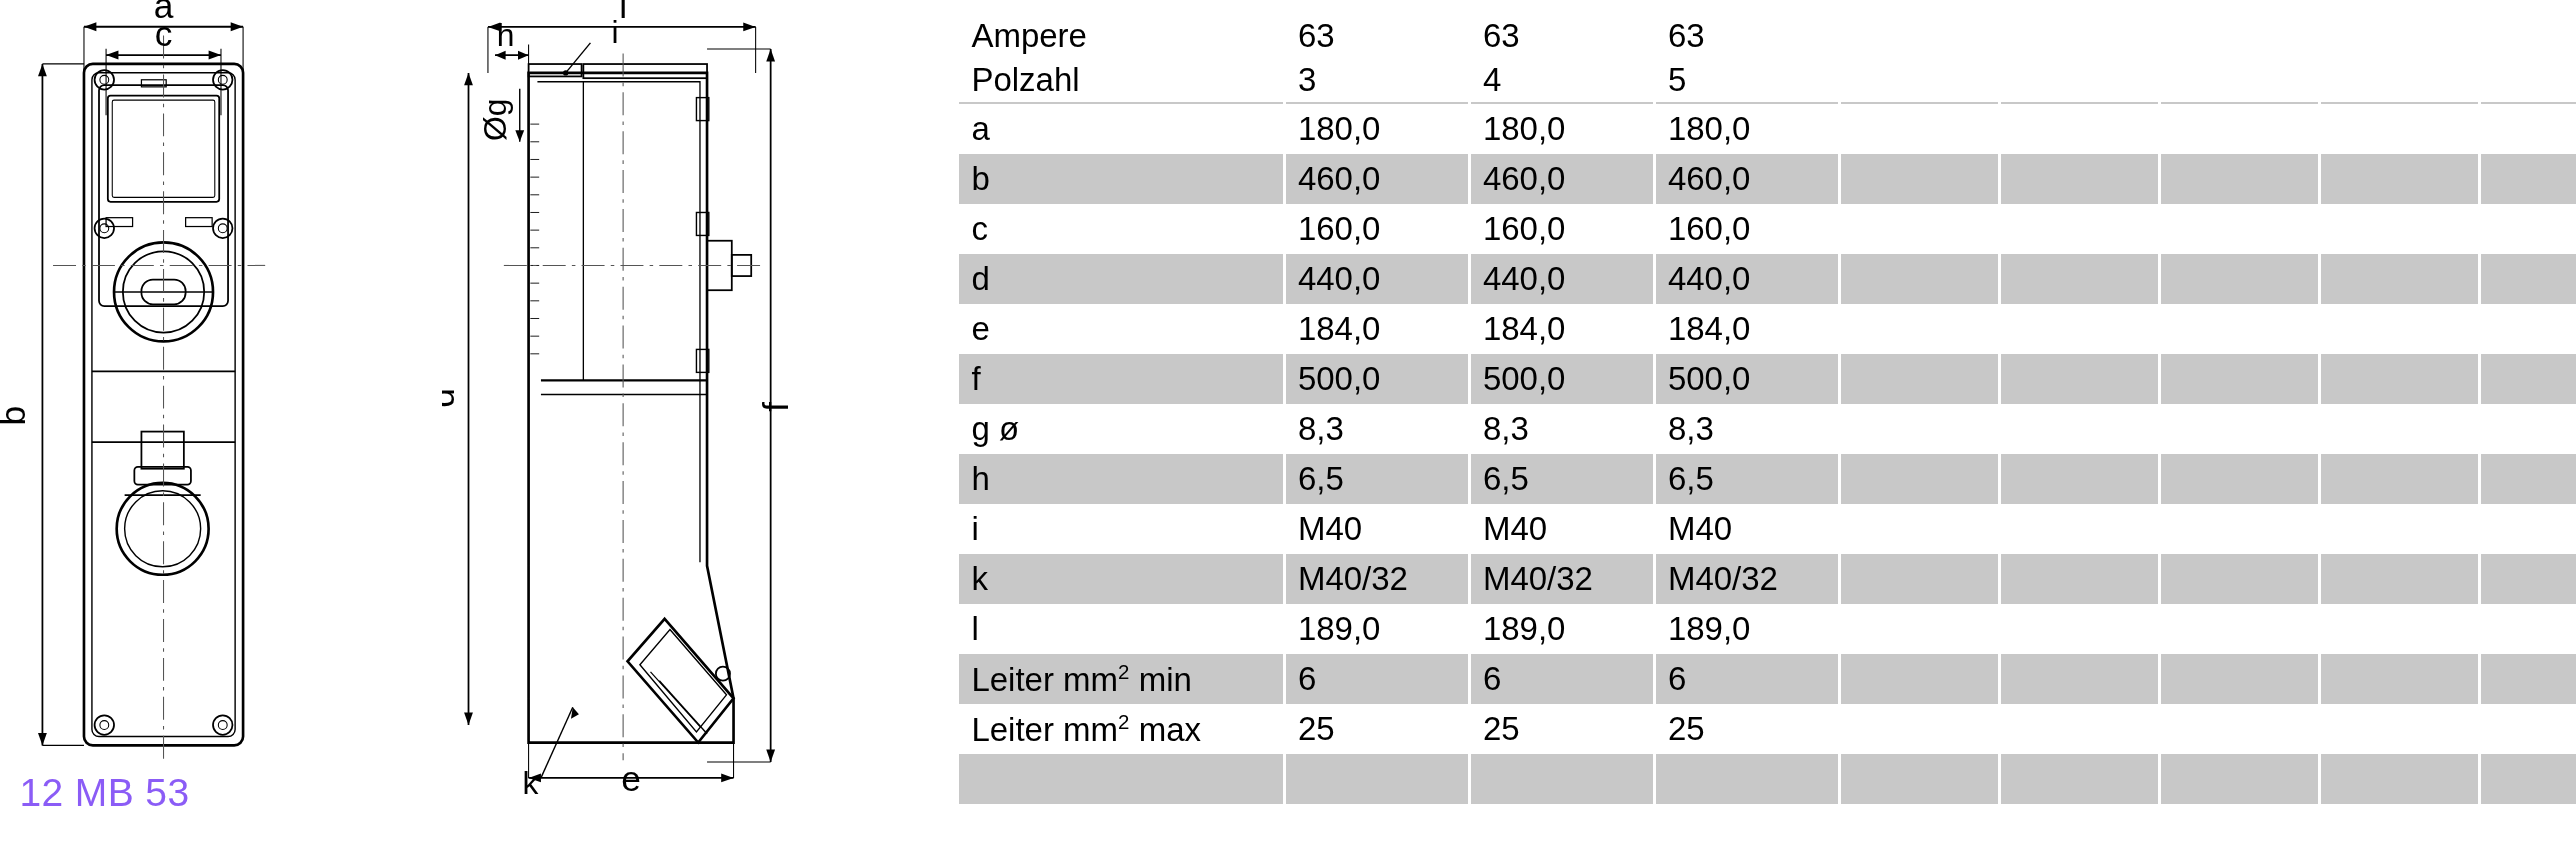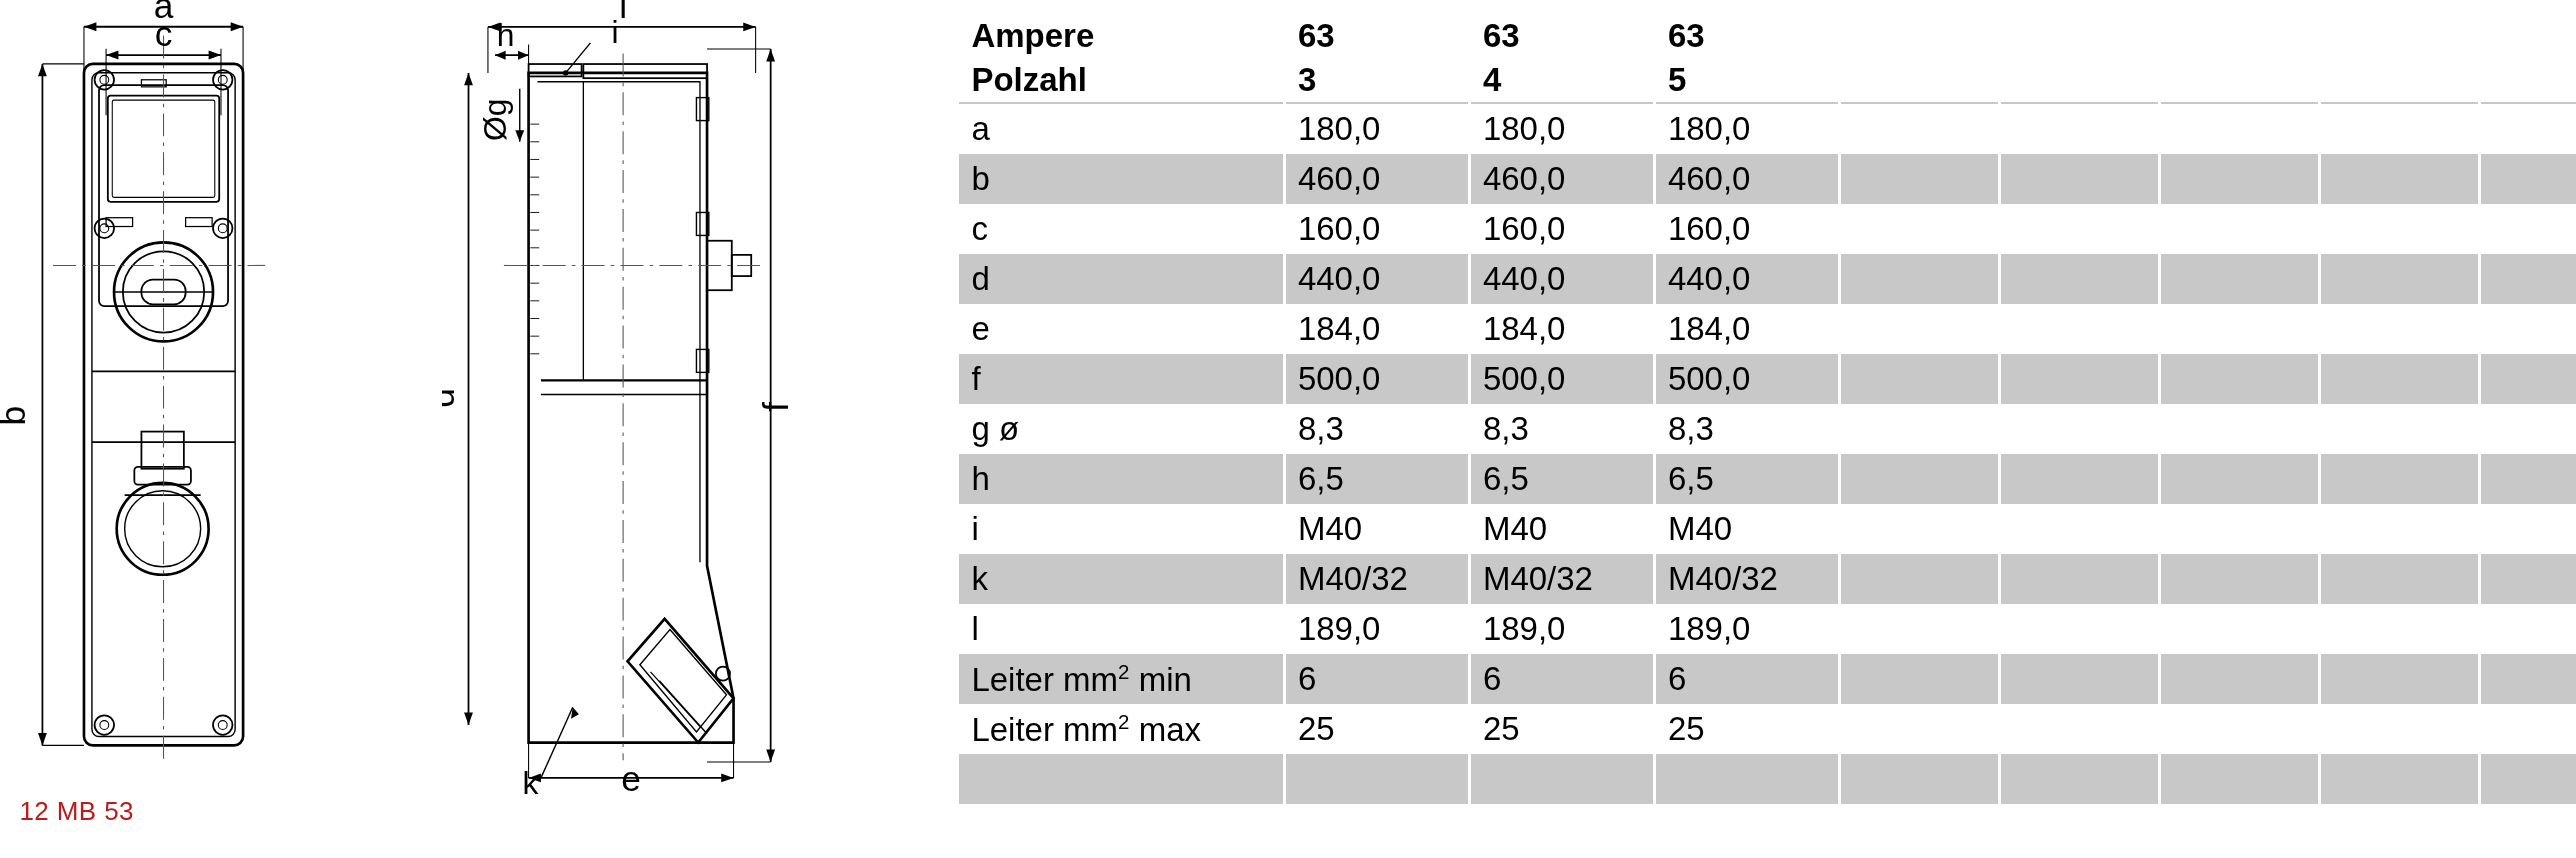--- a/index.html
+++ b/index.html
@@ -23,23 +23,23 @@
   .drawings {
     position: absolute;
     left: 0;
     top: 0;
     width: 950px;
     height: 858px;
   }
   .part-label {
     position: absolute;
     left: 19.4px;
-    top: 796px;
-    font-size: 26px;
-    color: #b91c1c;
+    top: 771px;
+    font-size: 39px;
+    color: #8b5cf6;
     letter-spacing: 0.4px;
     white-space: nowrap;
   }
 
   svg.dwg { position: absolute; left: 0; top: 0; }
 
   
   .table-wrap {
     position: absolute;
     left: 959px;
@@ -62,21 +62,21 @@
     padding: 0 8.8px 0 12.4px;
     height: 50px;
     vertical-align: middle;
     border-right: 3.5px solid #ffffff;
     white-space: nowrap;
     overflow: hidden;
   }
   table.dims tr.shaded td { background: #c8c8c8; }
   table.dims tr.plain td  { background: #ffffff; }
   table.dims tr.head td {
-    font-weight: bold;
+    font-weight: normal;
     background: #ffffff;
     height: 44px;
     border-right: 3.5px solid #ffffff;
   }
   table.dims tr.head.row1 td { padding-top: 5.3px; }
   table.dims tr.head-rule td {
     height: 0;
     padding: 0;
     border-bottom: 2.7px solid #c8c8c8;
     background: #ffffff;

